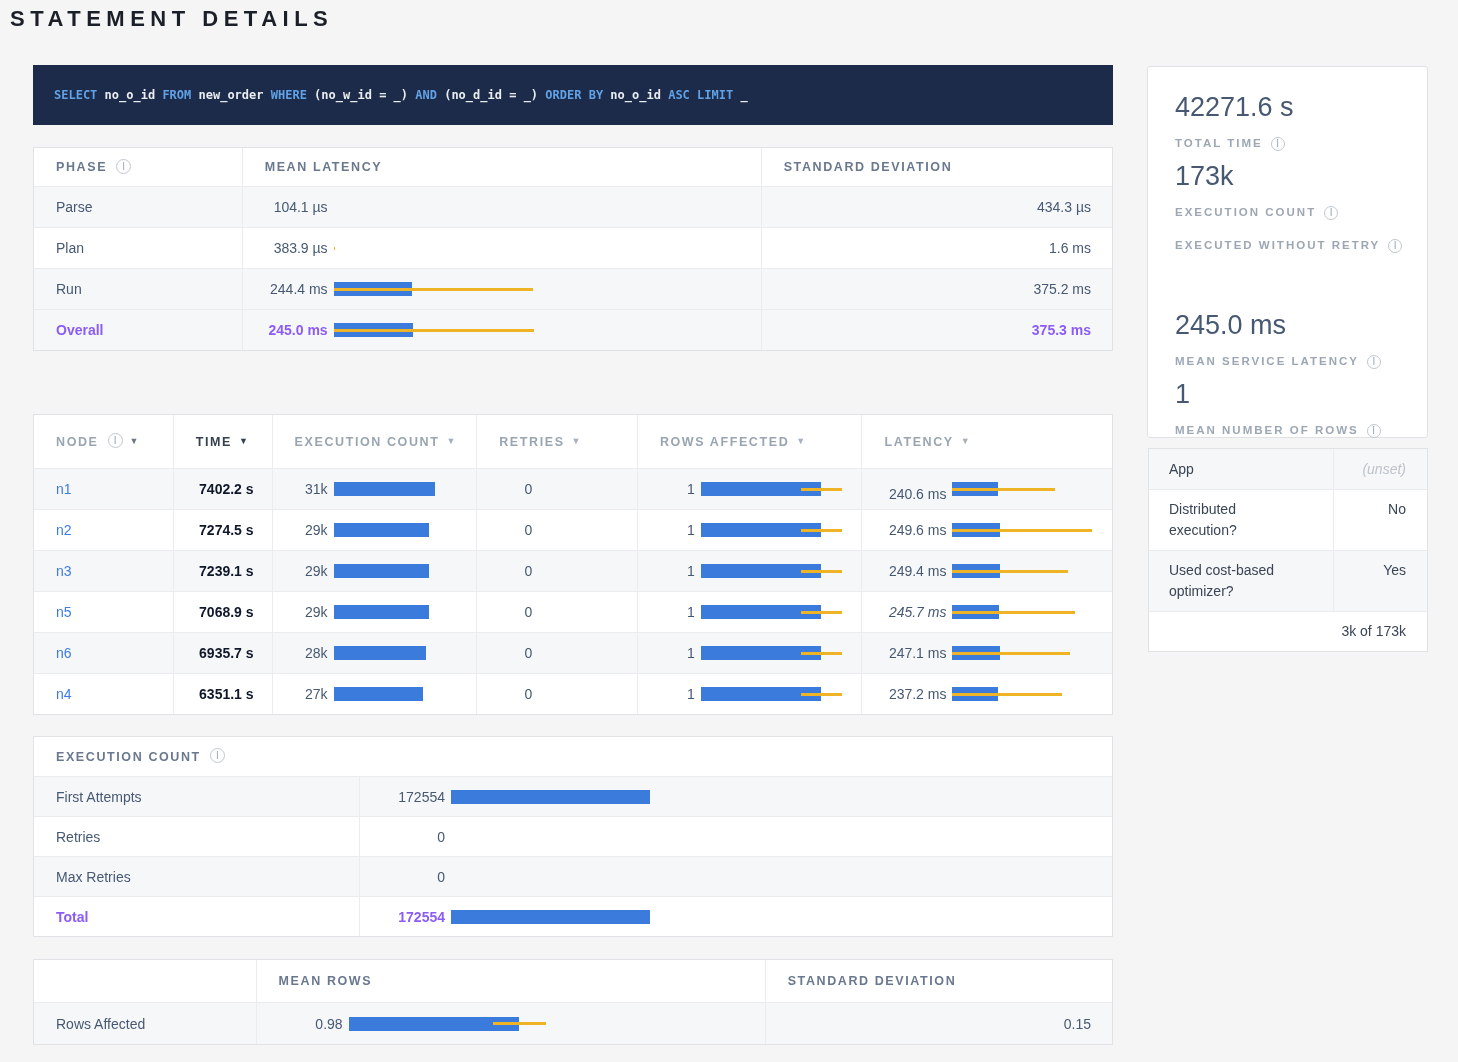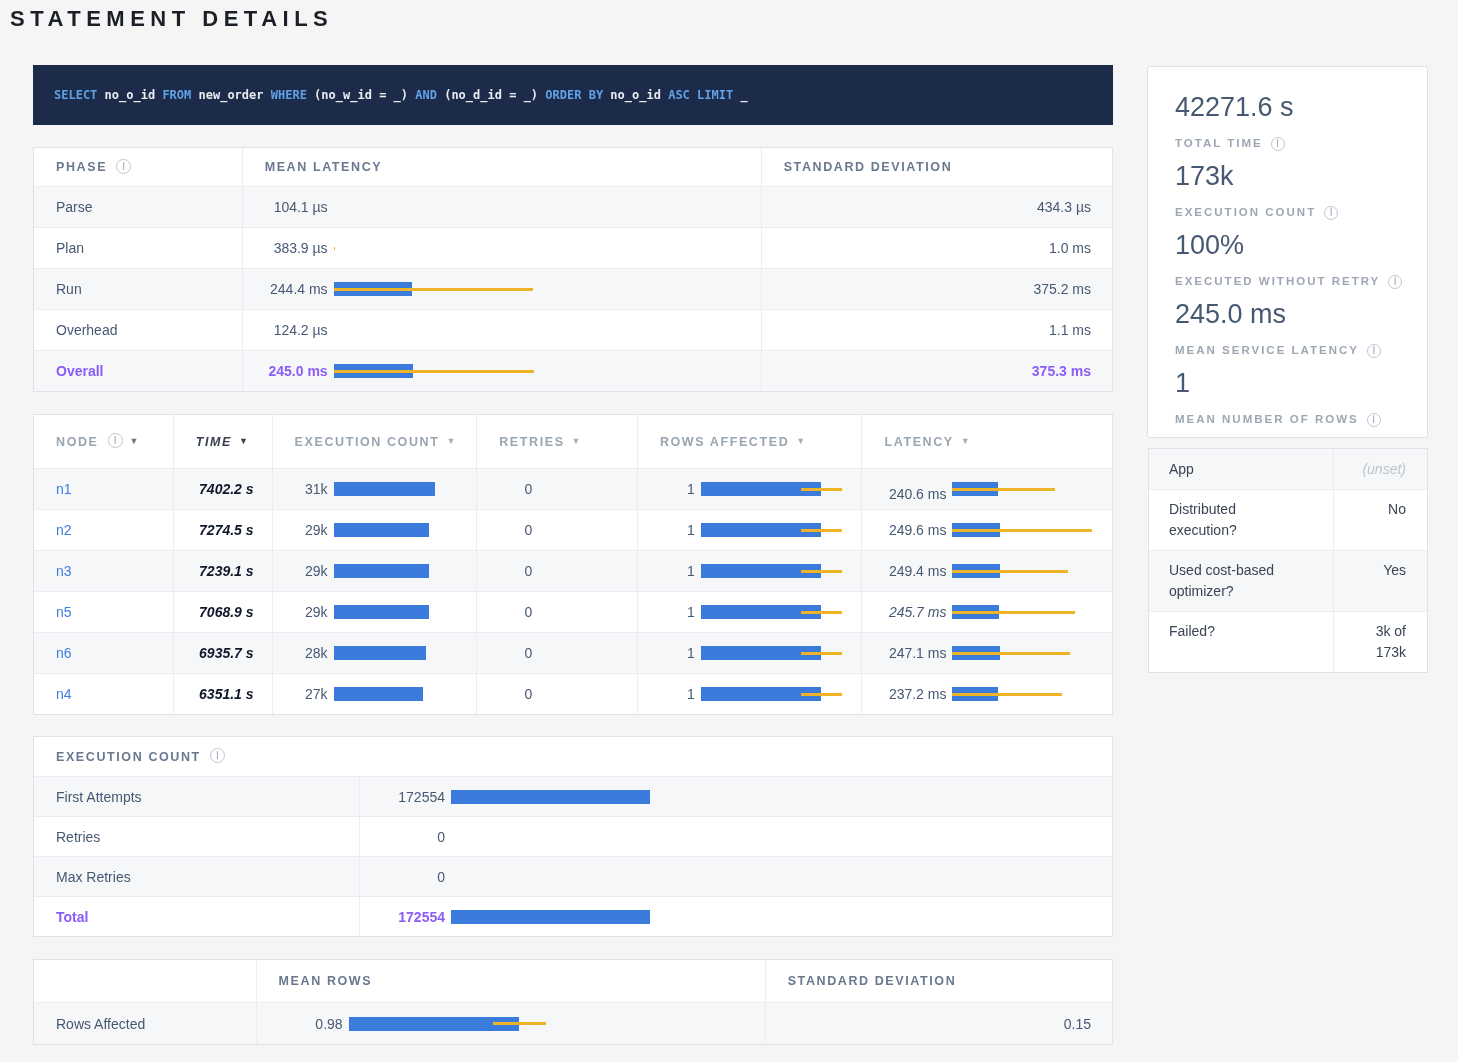--- a/index.html
+++ b/index.html
@@ -93,21 +93,21 @@
   #exec-table .trow { height:40px; }
   #exec-table .trow.head { height:39px; }
   #rows-table .trow { height:42px; }
   #rows-table .trow.head { height:42px; }
 
   
   #phase-table .c0 { width:209px; }
   #phase-table .c1 { width:520px; }
   #phase-table .c2 { width:351px; }
   #node-table .c0 { width:140px; }
-  #node-table .c1 { width:99px; justify-content:flex-end; padding-right:18px; padding-left:0;font-style:italic; }
+  #node-table .c1 { width:99px; justify-content:flex-end; padding-right:18px; padding-left:0; }
   #node-table .c2 { width:205px; }
   #node-table .c3 { width:161px; }
   #node-table .c4 { width:225px; }
   #node-table .c5 { width:250px; }
   #node-table .head .c1 { justify-content:flex-start; padding-left:22px; padding-right:0; }
   #exec-table .c0 { width:326px; }
   #exec-table .c1 { width:752px; }
   #rows-table .c0 { width:223px; }
   #rows-table .c1 { width:510px; }
   #rows-table .c2 { width:347px; }
@@ -171,41 +171,33 @@
       <div class="tcell c2 right">434.3 µs</div>
     </div>
     <div class="trow">
       <div class="tcell c0 cdiv">Plan</div>
       <div class="tcell c1 cdiv">
         <span class="bar-label" style="width: 63px;">383.9 µs</span>
         <div class="bar-area" style="width: 200px;">
           <div class="bar-dev" style="left: 0px; width: 1.3px;"></div>
         </div>
       </div>
-      <div class="tcell c2 right">1.0 ms</div>
+      <div class="tcell c2 right">1.6 ms</div>
     </div>
     <div class="trow stripe">
       <div class="tcell c0 cdiv">Run</div>
       <div class="tcell c1 cdiv">
         <span class="bar-label" style="width: 63px;">244.4 ms</span>
         <div class="bar-area" style="width: 200px;">
           <div class="bar-mean" style="width: 78.8006px;"></div>
           <div class="bar-dev" style="left: 0px; width: 199.774px;"></div>
         </div>
       </div>
       <div class="tcell c2 right">375.2 ms</div>
     </div>
-    <div class="trow">
-      <div class="tcell c0 cdiv">Overhead</div>
-      <div class="tcell c1 cdiv">
-        <span class="bar-label" style="width: 63px;">124.2 µs</span>
-        <div class="bar-area" style="width: 200px;"></div>
-      </div>
-      <div class="tcell c2 right">1.1 ms</div>
-    </div>
     <div class="trow stripe">
       <div class="tcell c0 cdiv bold-cell">Overall</div>
       <div class="tcell c1 cdiv bold-cell">
         <span class="bar-label" style="width: 63px;">245.0 ms</span>
         <div class="bar-area" style="width: 200px;">
           <div class="bar-mean" style="width: 78.994px;"></div>
           <div class="bar-dev" style="left: 0px; width: 200px;"></div>
         </div>
       </div>
       <div class="tcell c2 right bold-cell">375.3 ms</div>
@@ -483,21 +475,20 @@
       </div>
     </div>
     <div class="stat">
       <div class="stat-value">173k</div>
       <div class="stat-label">
         <span>Execution Count</span>
         <span class="info-i">i</span>
       </div>
     </div>
     <div class="stat">
-      <div class="stat-value">100%</div>
       <div class="stat-label">
         <span>Executed without Retry</span>
         <span class="info-i">i</span>
       </div>
     </div>
     <div class="stat">
       <div class="stat-value">245.0 ms</div>
       <div class="stat-label">
         <span>Mean Service Latency</span>
         <span class="info-i">i</span>
@@ -521,16 +512,15 @@
     </div>
     <div class="trow">
       <div class="kcell">Distributed execution?</div>
       <div class="vcell">No</div>
     </div>
     <div class="trow stripe">
       <div class="kcell">Used cost-based optimizer?</div>
       <div class="vcell">Yes</div>
     </div>
     <div class="trow">
-      <div class="kcell">Failed?</div>
       <div class="vcell">3k of 173k</div>
     </div>
   </div>
 
 </body></html>

